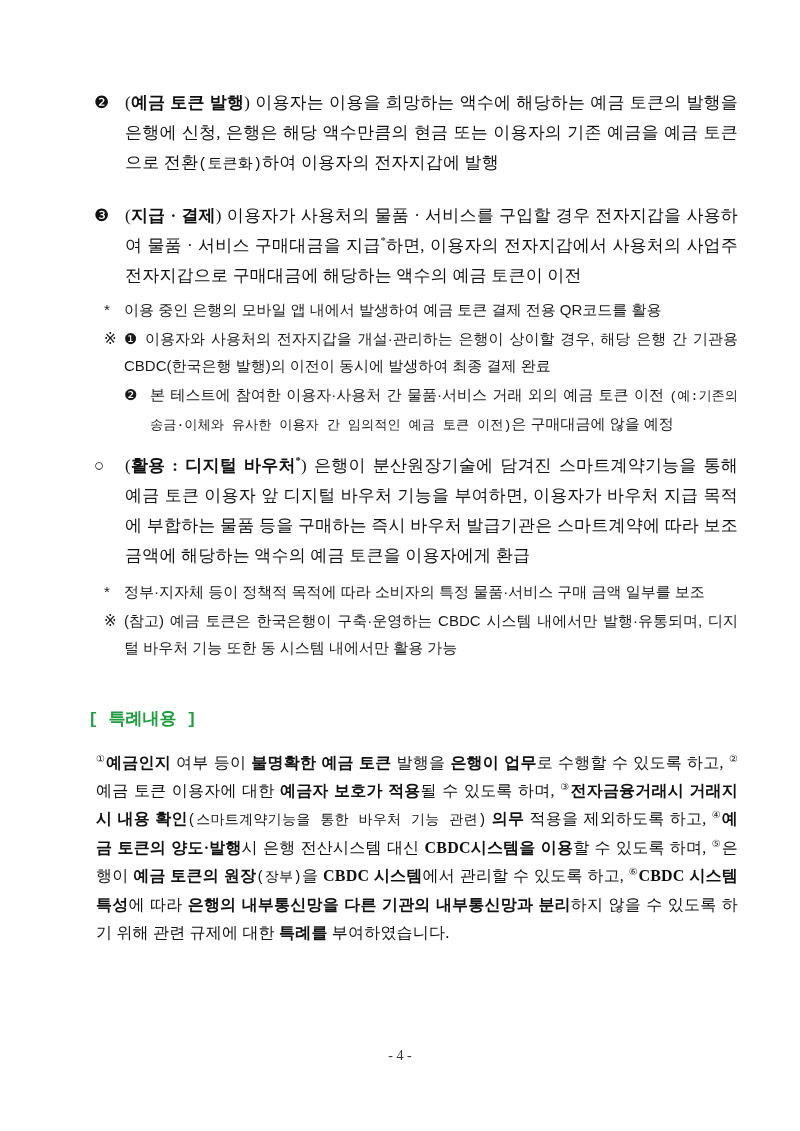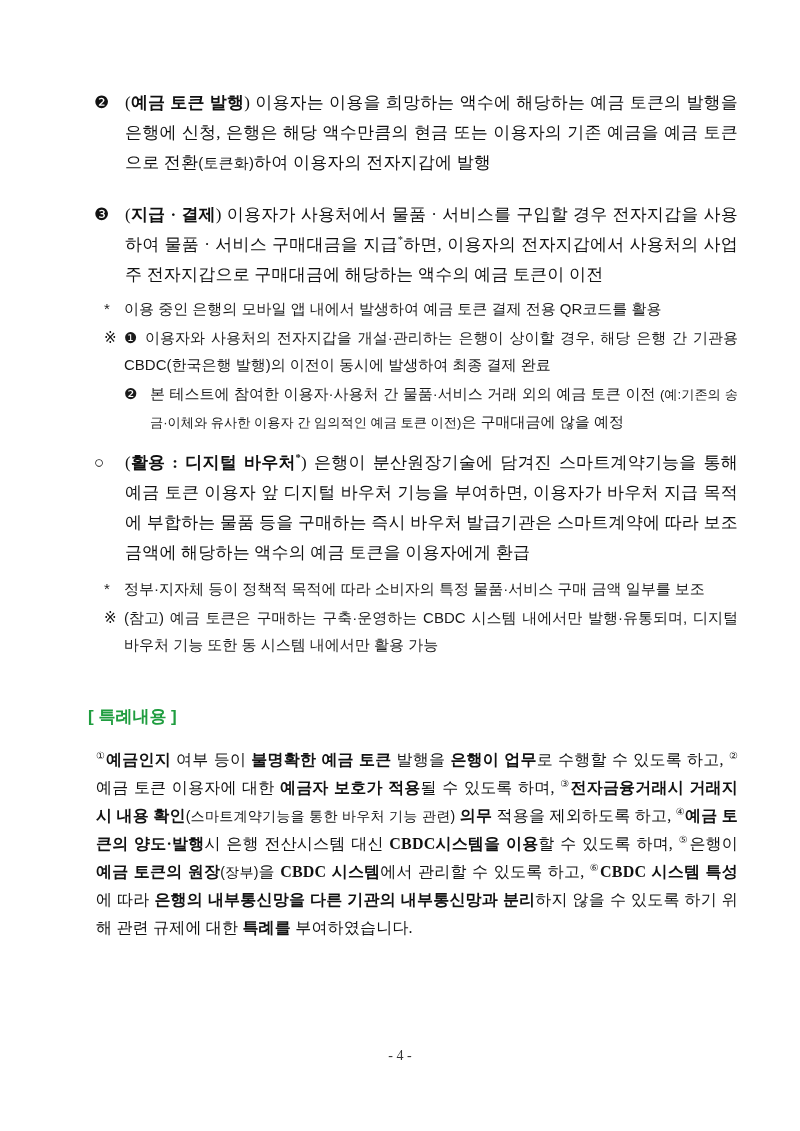--- a/index.html
+++ b/index.html
@@ -35,21 +35,21 @@
     line-height: 27px;
     margin-left: 16px;
     color: #1a1a1a;
   }
   .note .mk { width: 20px; }
   .subnote { margin-left: 36px; }
   .subnote .mk { width: 26px; }
 
   
   .special {
-    font-family: Liberation Sans, sans-serif;
+    font-family: Liberation Mono, monospace;
     font-size: 17px;
     line-height: 29px;
     font-weight: bold;
     color: var(--green);
     margin-top: 44px;
   }
   .special .mk { width: 122px; }
 
   
   .closing {
@@ -57,21 +57,21 @@
     font-size: 16px;
     line-height: 28px;
     letter-spacing: 0.2px;
     text-align: justify;
     padding-left: 8px;
   }
 
   
   .b { font-weight: bold; }
   .sup { font-size: 0.62em; vertical-align: super; line-height: 0; }
-  .sm { font-family: Liberation Sans, sans-serif; font-size: 0.88em; margin-top: 8px; }
+  .sm { font-family: Liberation Mono, monospace; font-size: 0.88em; margin-top: 8px; }
 
   
   #p-issue    { margin-bottom: 22px; }
   #p-payment  { margin-bottom: 5px; }
   #n-qr       { margin-bottom: 2px; }
   #n-cbdc     { margin-bottom: 2px; }
   #n-transfer { margin-bottom: 12px; }
   #p-voucher  { margin-bottom: 7px; }
   #n-subsidy  { margin-bottom: 2px; }
   #n-ref      { margin-bottom: 22px; }
@@ -92,21 +92,21 @@
 
 <div class="page">
 
   <div class="para main" id="p-issue">
     <span class="mk">❷</span>
     <div class="body"><span>(</span><span class="b">예금 토큰 발행</span><span>) 이용자는 이용을 희망하는 액수에 해당하는 예금 토큰의 발행을 은행에 신청, 은행은 해당 액수만큼의 현금 또는 이용자의 기존 예금을 예금 토큰으로 전환</span><span class="sm">(토큰화)</span><span>하여 이용자의 전자지갑에 발행</span></div>
   </div>
 
   <div class="para main" id="p-payment">
     <span class="mk">❸</span>
-    <div class="body"><span>(</span><span class="b">지급 · 결제</span><span>) 이용자가 사용처에서 물품 · 서비스를 구입할 경우 전자지갑을 사용하여 물품 · 서비스 구매대금을 지급</span><span class="sup">*</span><span>하면, 이용자의 전자지갑에서 사용처의 사업주 전자지갑으로 구매대금에 해당하는 액수의 예금 토큰이 이전</span></div>
+    <div class="body"><span>(</span><span class="b">지급 · 결제</span><span>) 이용자가 사용처의 물품 · 서비스를 구입할 경우 전자지갑을 사용하여 물품 · 서비스 구매대금을 지급</span><span class="sup">*</span><span>하면, 이용자의 전자지갑에서 사용처의 사업주 전자지갑으로 구매대금에 해당하는 액수의 예금 토큰이 이전</span></div>
   </div>
 
   <div class="para note" id="n-qr">
     <span class="mk">*</span>
     <div class="body"><span>이용 중인 은행의 모바일 앱 내에서 발생하여 예금 토큰 결제 전용 QR코드를 활용</span></div>
   </div>
 
   <div class="para note" id="n-cbdc">
     <span class="mk">※</span>
     <div class="body"><span>❶ 이용자와 사용처의 전자지갑을 개설·관리하는 은행이 상이할 경우, 해당 은행 간 기관용 CBDC(한국은행 발행)의 이전이 동시에 발생하여 최종 결제 완료</span></div>
@@ -122,21 +122,21 @@
     <div class="body"><span>(</span><span class="b">활용 : 디지털 바우처</span><span class="b sup">*</span><span>) 은행이 분산원장기술에 담겨진 스마트계약기능을 통해 예금 토큰 이용자 앞 디지털 바우처 기능을 부여하면, 이용자가 바우처 지급 목적에 부합하는 물품 등을 구매하는 즉시 바우처 발급기관은 스마트계약에 따라 보조 금액에 해당하는 액수의 예금 토큰을 이용자에게 환급</span></div>
   </div>
 
   <div class="para note" id="n-subsidy">
     <span class="mk">*</span>
     <div class="body"><span>정부·지자체 등이 정책적 목적에 따라 소비자의 특정 물품·서비스 구매 금액 일부를 보조</span></div>
   </div>
 
   <div class="para note" id="n-ref">
     <span class="mk">※</span>
-    <div class="body"><span>(참고) 예금 토큰은 구매하는 구축·운영하는 CBDC 시스템 내에서만 발행·유통되며, 디지털 바우처 기능 또한 동 시스템 내에서만 활용 가능</span></div>
+    <div class="body"><span>(참고) 예금 토큰은 한국은행이 구축·운영하는 CBDC 시스템 내에서만 발행·유통되며, 디지털 바우처 기능 또한 동 시스템 내에서만 활용 가능</span></div>
   </div>
 
   <div class="para special" id="p-special">
     <span class="mk">[ 특례내용 ]</span>
   </div>
 
   <div class="closing" id="p-closing"><span class="sup">①</span><span class="b">예금인지</span><span> 여부 등이 </span><span class="b">불명확한</span><span> </span><span class="b">예금 토큰</span><span> 발행을 </span><span class="b">은행이</span><span> </span><span class="b">업무</span><span>로 수행할 수 있도록 하고, </span><span class="sup">②</span><span>예금 토큰 이용자에 대한 </span><span class="b">예금자 보호가 적용</span><span>될 수 있도록 하며, </span><span class="sup">③</span><span class="b">전자금융거래시 거래지시 내용 확인</span><span class="sm">(스마트계약기능을 통한 바우처 기능 관련)</span><span> </span><span class="b">의무</span><span> 적용을 제외하도록 하고, </span><span class="sup">④</span><span class="b">예금 토큰의 양도·발행</span><span>시 은행 전산시스템 대신 </span><span class="b">CBDC시스템을 이용</span><span>할 수 있도록 하며, </span><span class="sup">⑤</span><span>은행이 </span><span class="b">예금 토큰의 원장</span><span class="sm">(장부)</span><span>을 </span><span class="b">CBDC 시스템</span><span>에서 관리할 수 있도록 하고, </span><span class="sup">⑥</span><span class="b">CBDC 시스템 특성</span><span>에 따라 </span><span class="b">은행의 내부통신망을 다른 기관의 내부통신망과 분리</span><span>하지 않을 수 있도록 하기 위해 관련 규제에 대한 </span><span class="b">특례를</span><span> 부여하였습니다.</span></div>
 
   <div class="page-num">- 4 -</div>
 

